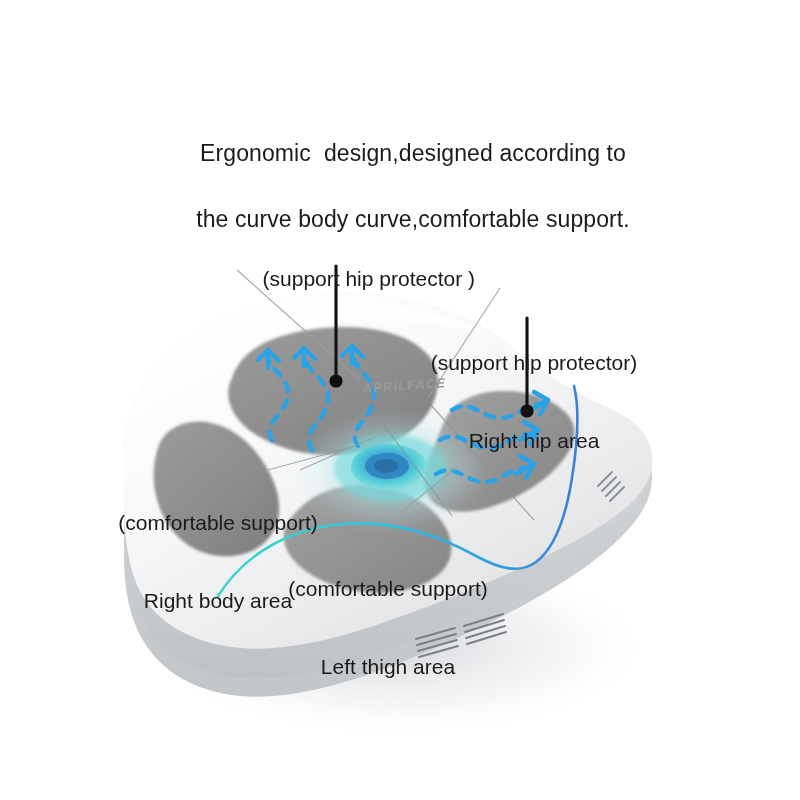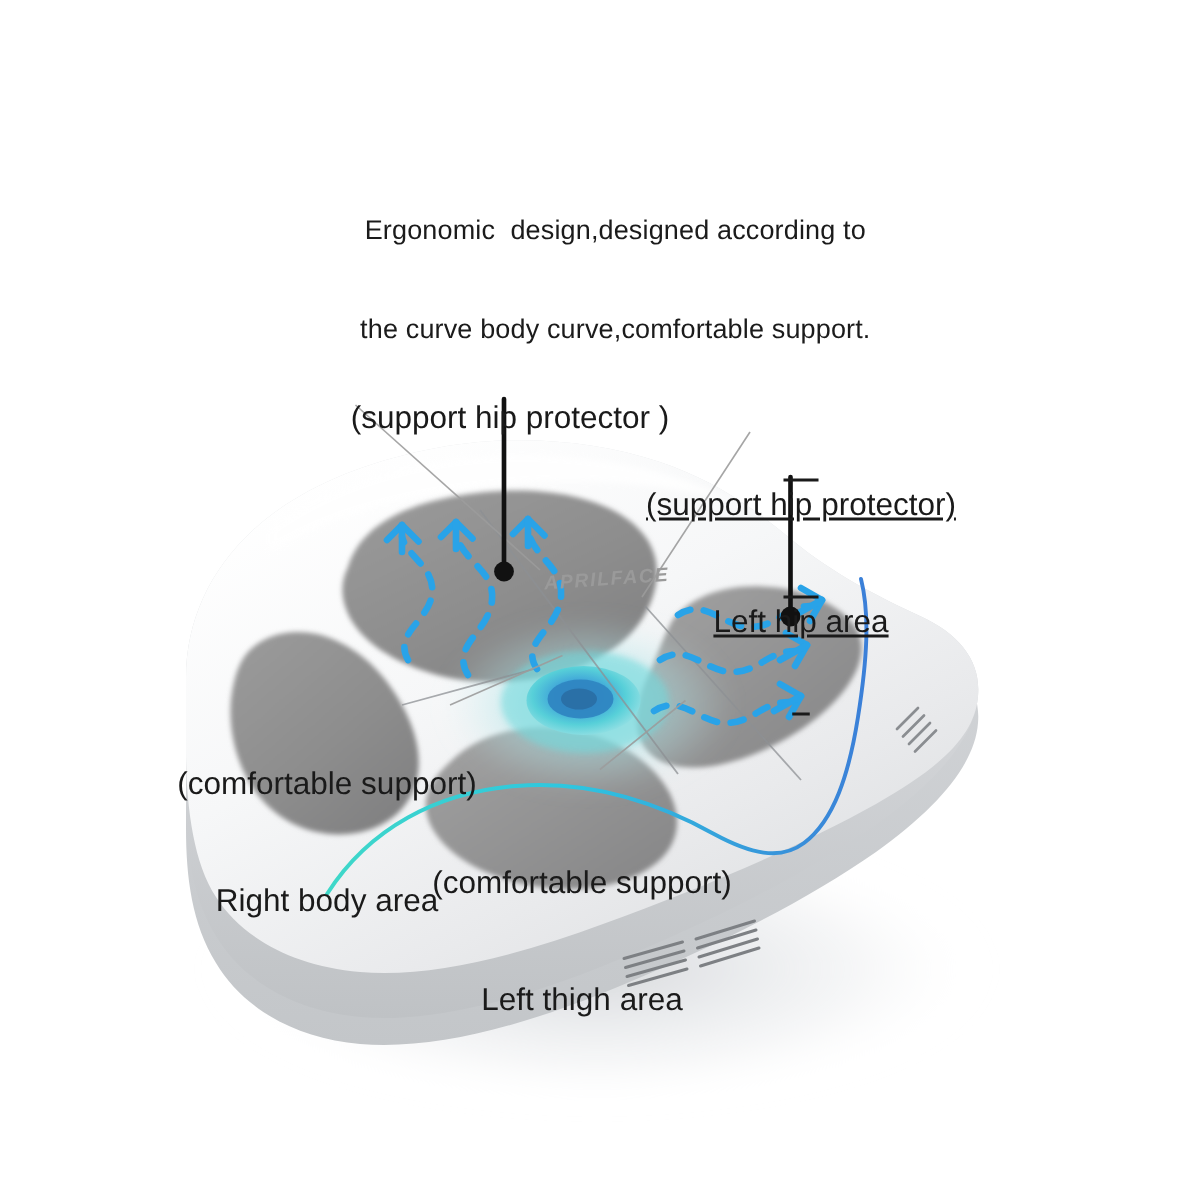--- a/index.html
+++ b/index.html
@@ -20,42 +20,42 @@
   }
 
   
   .headline {
     position: absolute;
     left: 0;
     top: 104px;
     width: 800px;
     text-align: center;
     color: #1b1b1b;
-    font-size: 18px;
+    font-size: 23px;
     line-height: 33px;
     letter-spacing: 0.1px;
     font-weight: 400;
     white-space: pre;
   }
 
   
   .callout {
     position: absolute;
     color: #1a1a1a;
     font-size: 21px;
     line-height: 26px;
     font-weight: 400;
     white-space: pre;
     text-align: center;
   }
   .callout .l1 { display: block; }
   .callout .l2 { display: block; }
 
-  #callout-right-hip  { left: 205px; top: 214px; width: 270px; }
-  #callout-left-hip   { left: 404px; top: 272px; width: 260px; text-decoration: underline; }
+  #callout-right-hip  { left: 205px; top: 214px; width: 270px; text-align: right; }
+  #callout-left-hip   { left: 404px; top: 298px; width: 260px; }
   #callout-right-thigh{ left: 93px;  top: 458px; width: 250px; }
   #callout-left-thigh { left: 258px; top: 524px; width: 260px; }
 
   
   #art {
     position: absolute;
     left: 0;
     top: 0;
     width: 800px;
     height: 800px;
@@ -325,21 +325,21 @@
     <span>Ergonomic  design,designed according to</span><br>
     <span>the curve body curve,comfortable support.</span>
   </div>
 
   <div class="callout" id="callout-right-hip">
     <span class="l1">(support hip protector )</span>
   </div>
 
   <div class="callout" id="callout-left-hip">
     <span class="l1">(support hip protector)</span>
-    <span class="l2">Left hip area</span>
+    <span class="l2">Right hip area</span>
   </div>
 
   <div class="callout" id="callout-right-thigh">
     <span class="l1">(comfortable support)</span>
     <span class="l2">Right body area</span>
   </div>
 
   <div class="callout" id="callout-left-thigh">
     <span class="l1">(comfortable support)</span>
     <span class="l2">Left thigh area</span>

